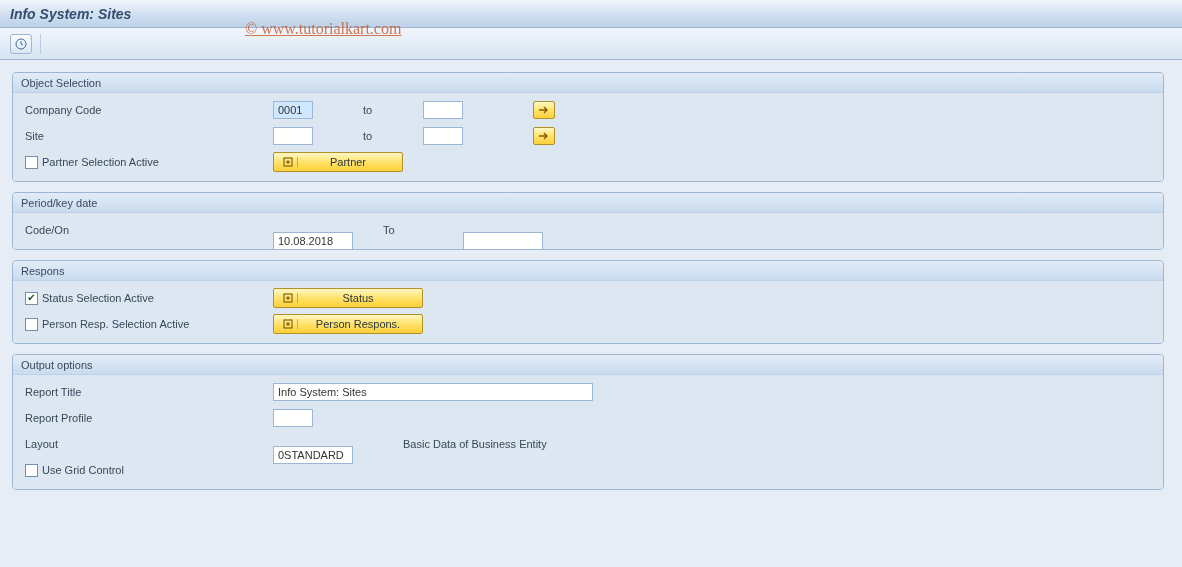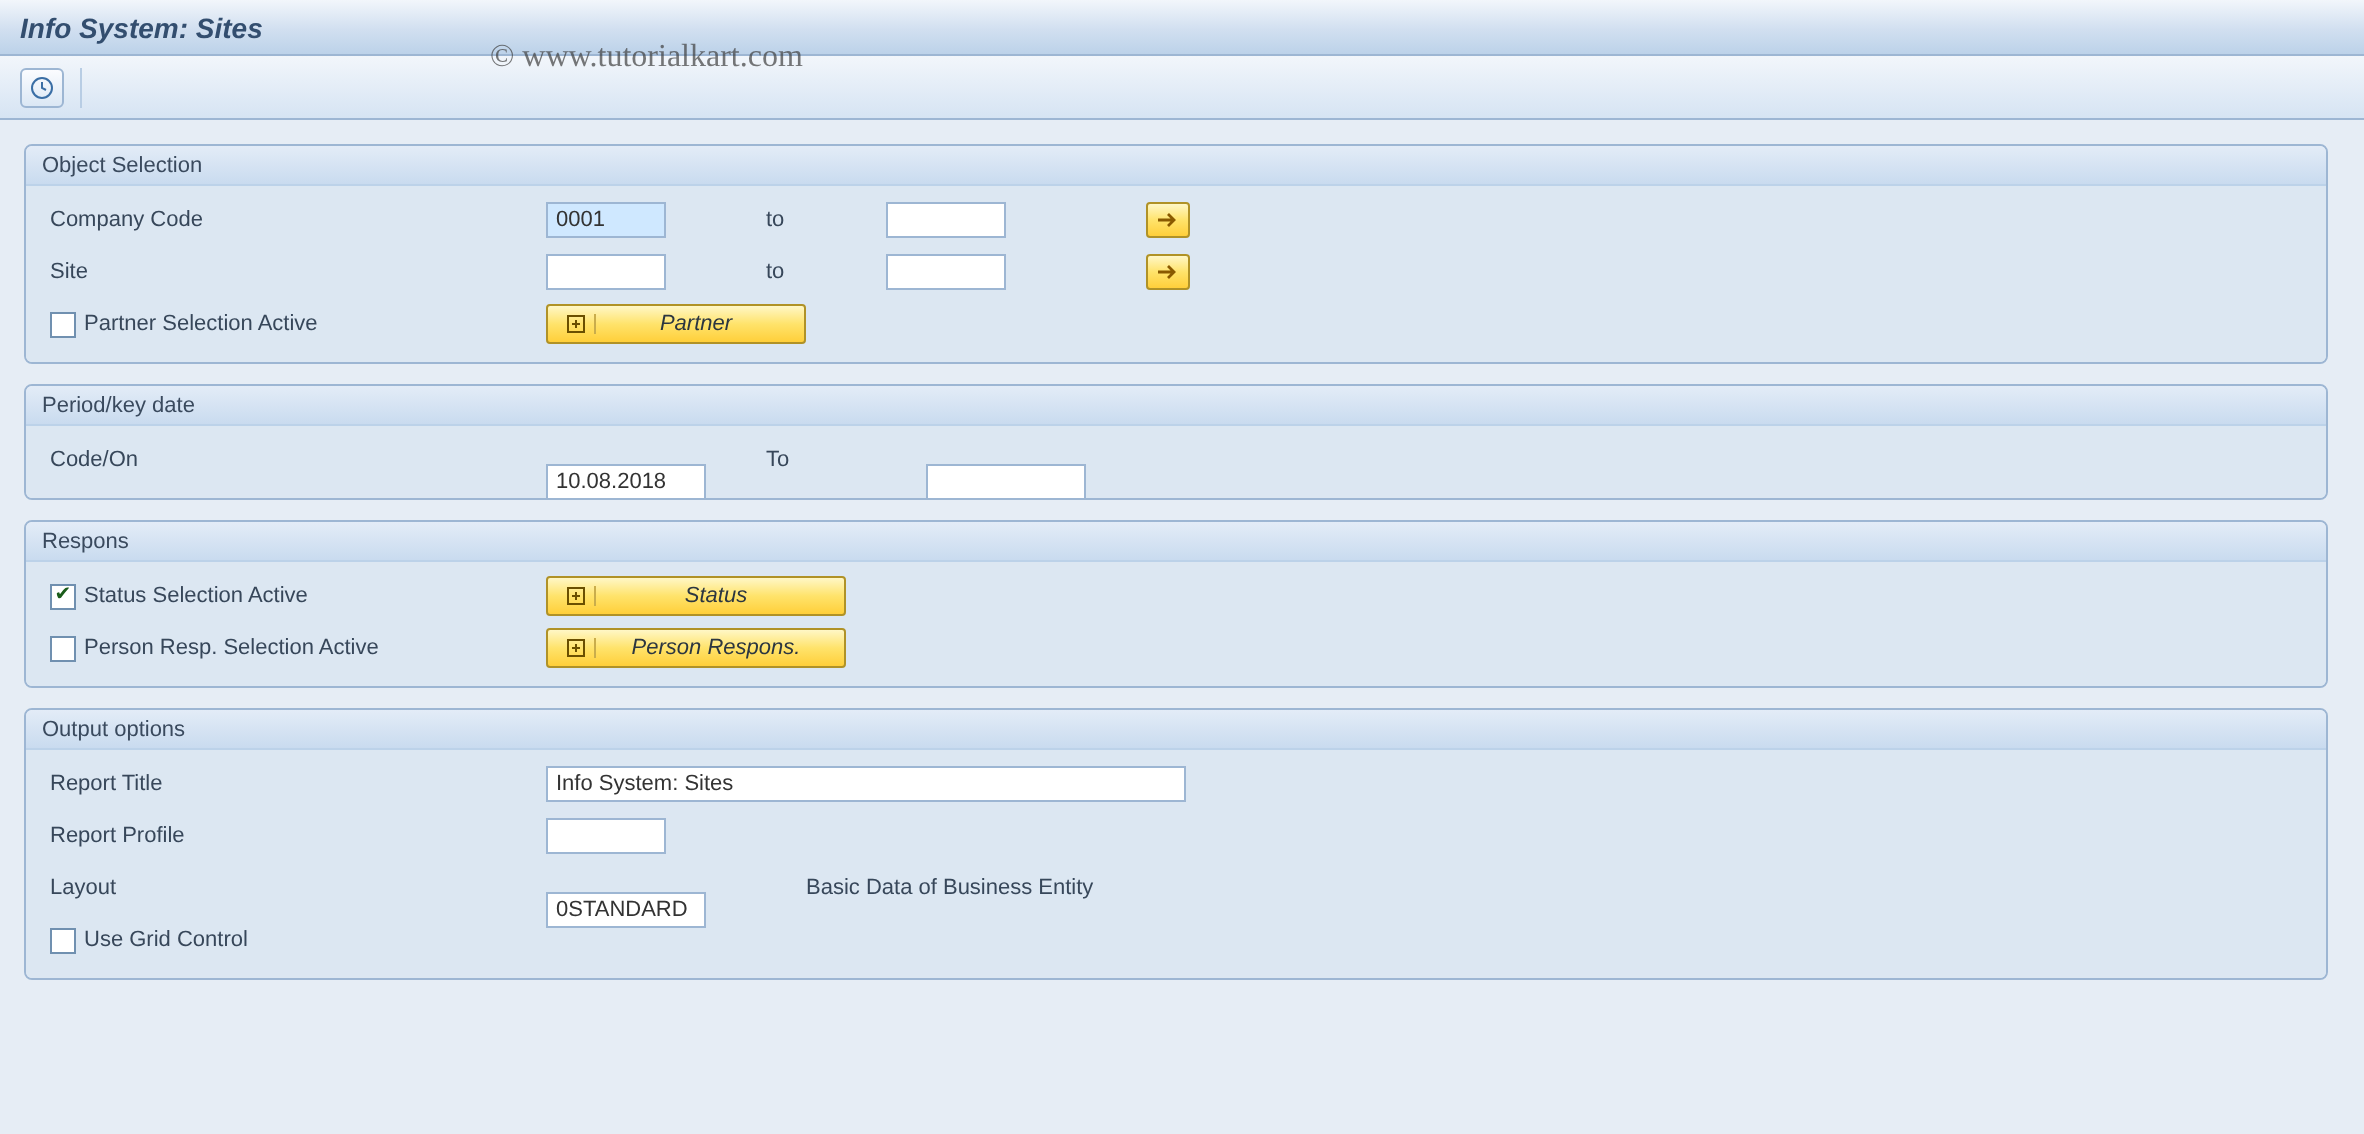--- a/index.html
+++ b/index.html
@@ -35,23 +35,24 @@
     background: linear-gradient(to bottom,#fbfcff,#dbe7f4);
     border: 1px solid #9db6d3; border-radius: 3px;
     display: flex; align-items: center; justify-content: center;
     cursor: pointer;
   }
   .toolbar .sep {
     width: 1px; height: 20px; background: #b8cde4; margin: 0 2px;
   }
   .watermark {
     position: absolute; left: 245px; top: 20px;
-    font-size: 16px; color: #404040; opacity: 0.7;
+    font-size: 16px; color: #c2410c; opacity: 0.7;
     pointer-events: none; font-family: Georgia, serif;
     z-index: 50;
+    text-decoration: underline;
   }
   .content {
     padding: 12px 12px 0 12px;
     display: flex; flex-direction: column; gap: 10px;
   }
   .group {
     background: #e6edf5;
     border: 1px solid #9db6d3;
     border-radius: 4px;
     overflow: hidden;
@@ -82,21 +83,21 @@
   }
   .input {
     height: 18px;
     background: #fff;
     border: 1px solid #9db6d3;
     padding: 0 4px;
     font-size: 11px;
     color: #333;
     font-family: Arial, sans-serif;
   }
-  .input.w60 { width: 60px; }
+  .input.w60 { width: 40px; }
   .input.w80 { width: 80px; margin-top: 22px; }
   .input.w320 { width: 320px; }
   .input.sel { background: #cfe8ff; }
   .to-lbl {
     width: 110px; 
     color: #37475a;
     padding-left: 50px;
   }
   .input-2 { margin-left: 0; }
   .multi-btn {
@@ -117,21 +118,20 @@
     cursor: pointer;
   }
   .push-btn {
     height: 20px;
     background: linear-gradient(to bottom,#fff7c6 0%, #ffe36b 50%, #ffcf3a 100%);
     border: 1px solid #b09227;
     border-radius: 2px;
     display: inline-flex; align-items: center;
     padding: 4px;
     cursor: pointer;
-    font-style: italic;
   }
   .push-btn .icon-part {
     width: 20px; height: 100%;
     border-right: 1px solid #c9ad4c;
     display: flex; align-items: center; justify-content: center;
   }
   .push-btn .text-part {
     flex: 1;
     display: flex; align-items: center; justify-content: center;
     padding: 0 6px;

